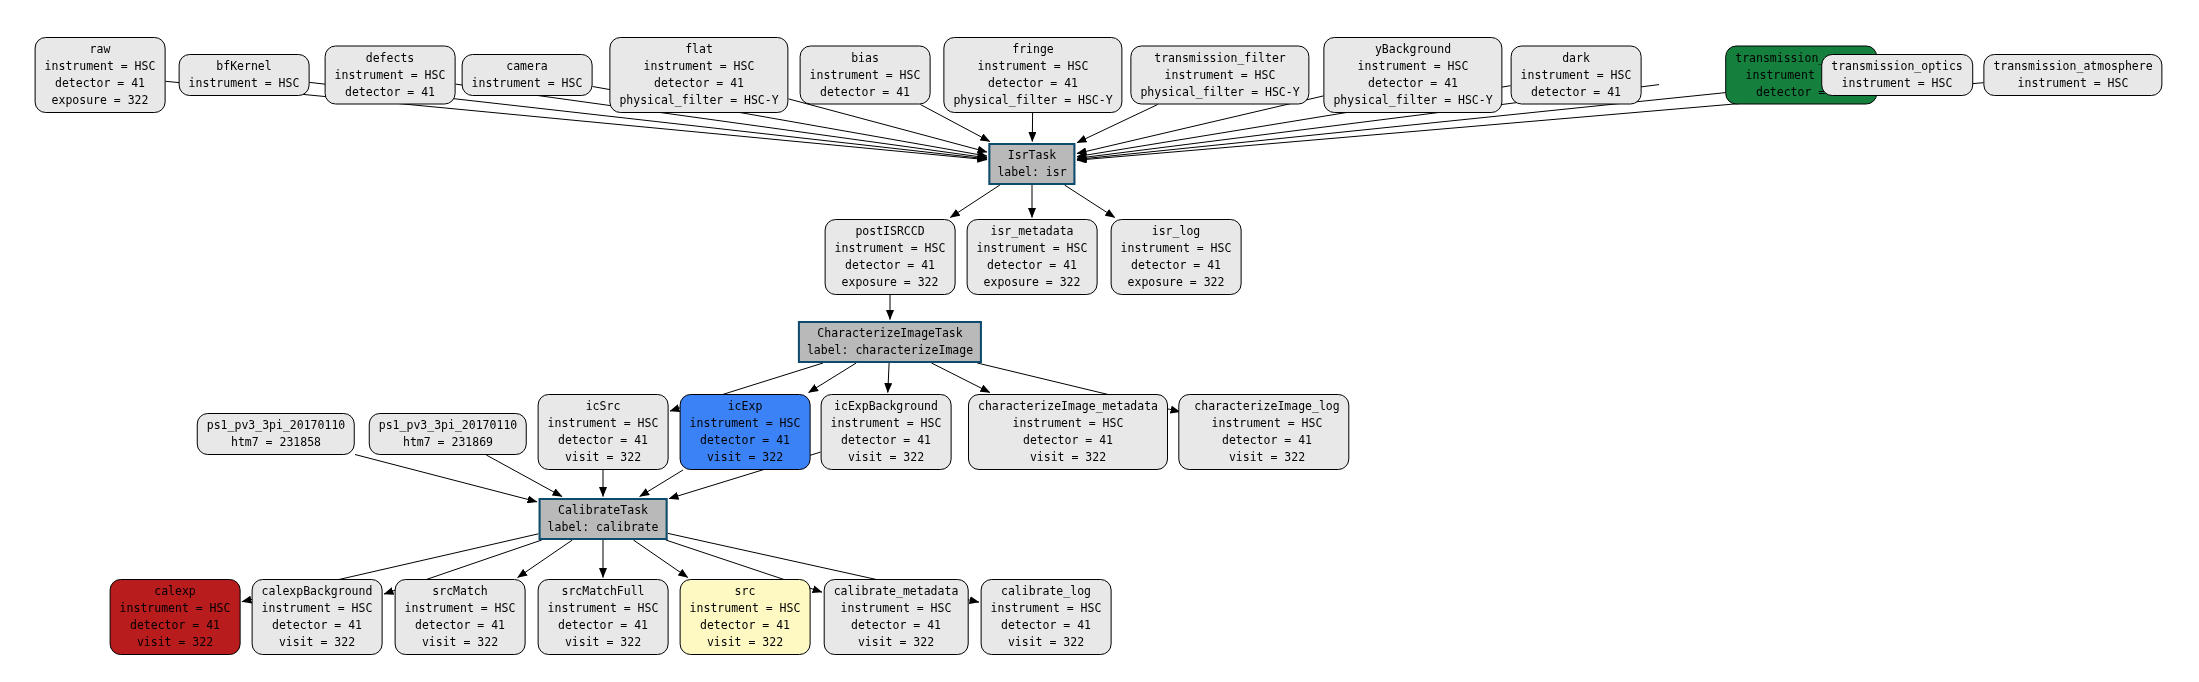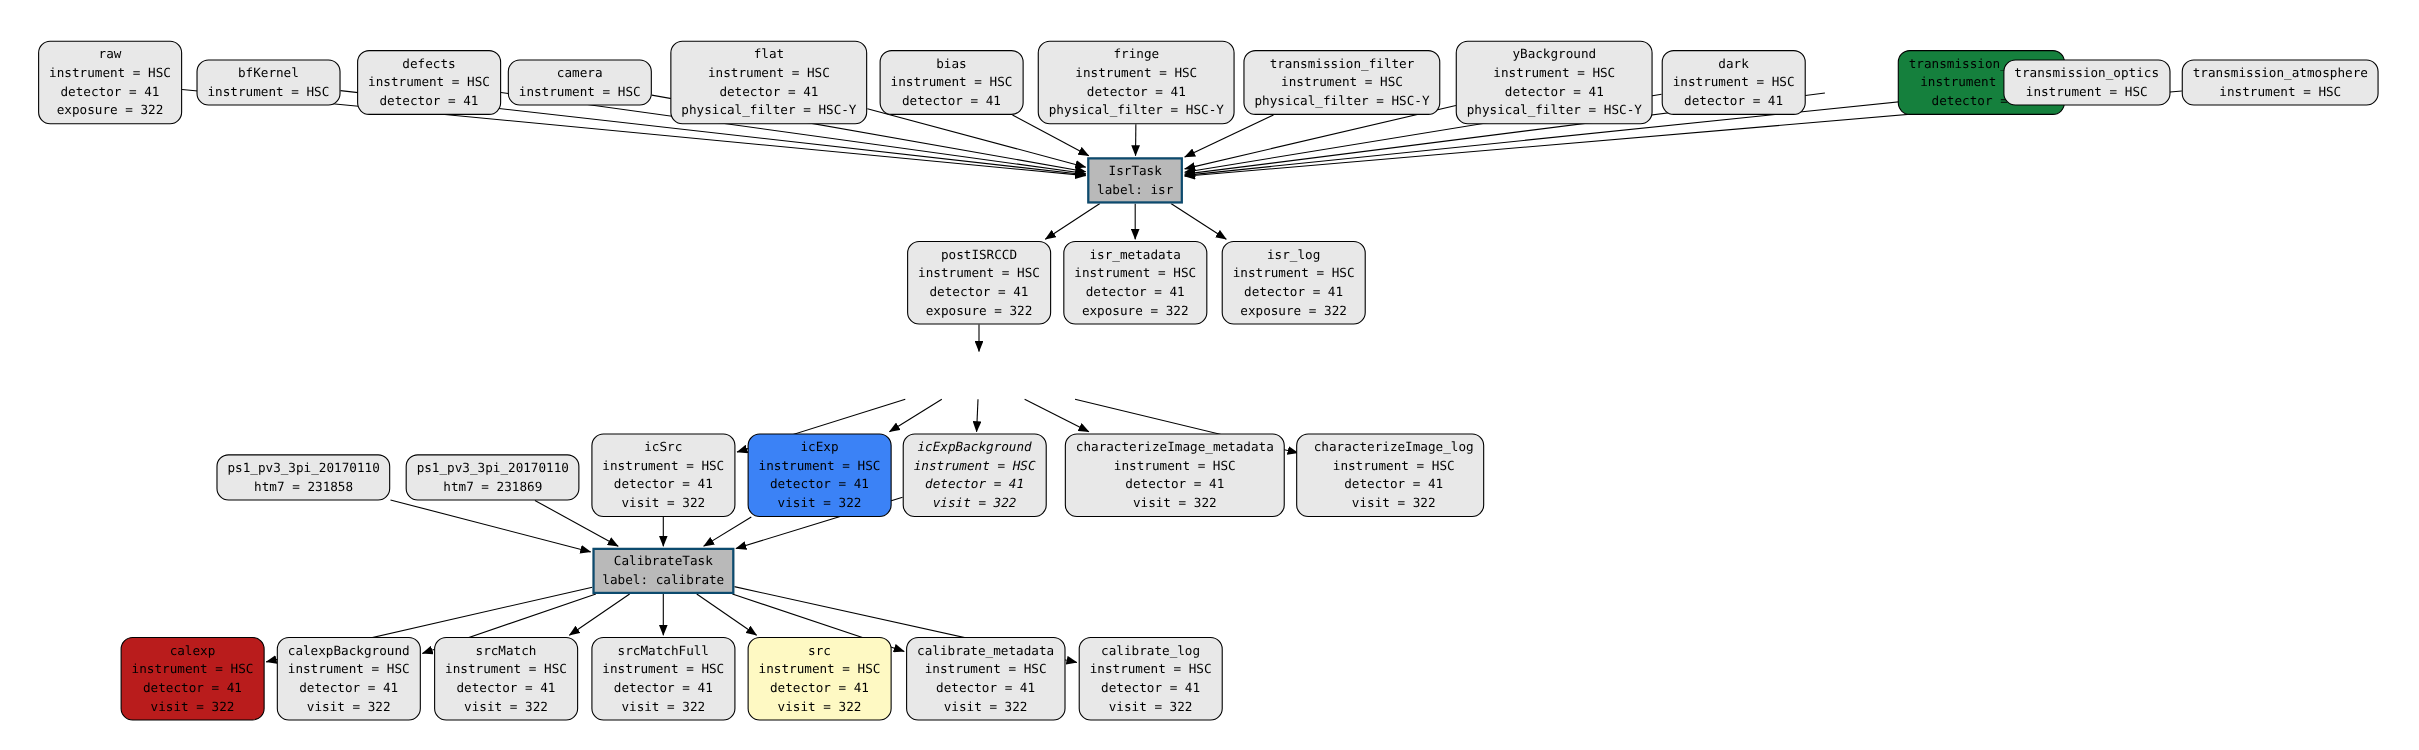--- a/index.html
+++ b/index.html
@@ -95,25 +95,26 @@
     <div class="node dataset" style="left: 1220px; top: 75px; background: rgb(232, 232, 232);"><div>transmission_filter</div><div>instrument = HSC</div><div>physical_filter = HSC-Y</div></div>
     <div class="node dataset" style="left: 1413px; top: 75px; background: rgb(232, 232, 232);"><div>yBackground</div><div>instrument = HSC</div><div>detector = 41</div><div>physical_filter = HSC-Y</div></div>
     <div class="node dataset" style="left: 1576px; top: 75px; background: rgb(232, 232, 232);"><div>dark</div><div>instrument = HSC</div><div>detector = 41</div></div>
     <div class="node dataset" style="left: 1801px; top: 75px; background: #15803d;"><div>transmission_sensor</div><div>instrument = HSC</div><div>detector = 41</div></div>
     <div class="node dataset" style="left: 1897px; top: 75px; background: rgb(232, 232, 232);"><div>transmission_optics</div><div>instrument = HSC</div></div>
     <div class="node dataset" style="left: 2073px; top: 75px; background: rgb(232, 232, 232);"><div>transmission_atmosphere</div><div>instrument = HSC</div></div>
     <div class="node task" style="left: 1032px; top: 164px; background: rgb(185, 185, 185);"><div>IsrTask</div><div>label: isr</div></div>
     <div class="node dataset" style="left: 890px; top: 257px; background: rgb(232, 232, 232);"><div>postISRCCD</div><div>instrument = HSC</div><div>detector = 41</div><div>exposure = 322</div></div>
     <div class="node dataset" style="left: 1032px; top: 257px; background: rgb(232, 232, 232);"><div>isr_metadata</div><div>instrument = HSC</div><div>detector = 41</div><div>exposure = 322</div></div>
     <div class="node dataset" style="left: 1176px; top: 257px; background: rgb(232, 232, 232);"><div>isr_log</div><div>instrument = HSC</div><div>detector = 41</div><div>exposure = 322</div></div>
+    <div class="node task" style="left: 890px; top: 342px; background: rgb(185, 185, 185);"><div>CharacterizeImageTask</div><div>label: characterizeImage</div></div>
     <div class="node dataset" style="left: 276px; top: 434px; background: rgb(232, 232, 232);"><div>ps1_pv3_3pi_20170110</div><div>htm7 = 231858</div></div>
     <div class="node dataset" style="left: 448px; top: 434px; background: rgb(232, 232, 232);"><div>ps1_pv3_3pi_20170110</div><div>htm7 = 231869</div></div>
     <div class="node dataset" style="left: 603px; top: 432px; background: rgb(232, 232, 232);"><div>icSrc</div><div>instrument = HSC</div><div>detector = 41</div><div>visit = 322</div></div>
     <div class="node dataset" style="left: 745px; top: 432px; background: #3b82f6;"><div>icExp</div><div>instrument = HSC</div><div>detector = 41</div><div>visit = 322</div></div>
-    <div class="node dataset" style="left: 886px; top: 432px; background: rgb(232, 232, 232); font-style: italic;"><div>icExpBackground</div><div>instrument = HSC</div><div>detector = 41</div><div>visit = 322</div></div>
+    <div class="node dataset" style="left: 886px; top: 432px; background: rgb(232, 232, 232);"><div>icExpBackground</div><div>instrument = HSC</div><div>detector = 41</div><div>visit = 322</div></div>
     <div class="node dataset" style="left: 1068px; top: 432px; background: rgb(232, 232, 232);"><div>characterizeImage_metadata</div><div>instrument = HSC</div><div>detector = 41</div><div>visit = 322</div></div>
     <div class="node dataset" style="left: 1264px; top: 432px; background: rgb(232, 232, 232); padding-left: 15px;"><div>characterizeImage_log</div><div>instrument = HSC</div><div>detector = 41</div><div>visit = 322</div></div>
     <div class="node task" style="left: 603px; top: 519px; background: rgb(185, 185, 185);"><div>CalibrateTask</div><div>label: calibrate</div></div>
     <div class="node dataset" style="left: 175px; top: 617px; background: #b91c1c;"><div>calexp</div><div>instrument = HSC</div><div>detector = 41</div><div>visit = 322</div></div>
     <div class="node dataset" style="left: 317px; top: 617px; background: rgb(232, 232, 232);"><div>calexpBackground</div><div>instrument = HSC</div><div>detector = 41</div><div>visit = 322</div></div>
     <div class="node dataset" style="left: 460px; top: 617px; background: rgb(232, 232, 232);"><div>srcMatch</div><div>instrument = HSC</div><div>detector = 41</div><div>visit = 322</div></div>
     <div class="node dataset" style="left: 603px; top: 617px; background: rgb(232, 232, 232);"><div>srcMatchFull</div><div>instrument = HSC</div><div>detector = 41</div><div>visit = 322</div></div>
     <div class="node dataset" style="left: 745px; top: 617px; background: #fef9c3;"><div>src</div><div>instrument = HSC</div><div>detector = 41</div><div>visit = 322</div></div>
     <div class="node dataset" style="left: 896px; top: 617px; background: rgb(232, 232, 232);"><div>calibrate_metadata</div><div>instrument = HSC</div><div>detector = 41</div><div>visit = 322</div></div>
     <div class="node dataset" style="left: 1046px; top: 617px; background: rgb(232, 232, 232);"><div>calibrate_log</div><div>instrument = HSC</div><div>detector = 41</div><div>visit = 322</div></div>

